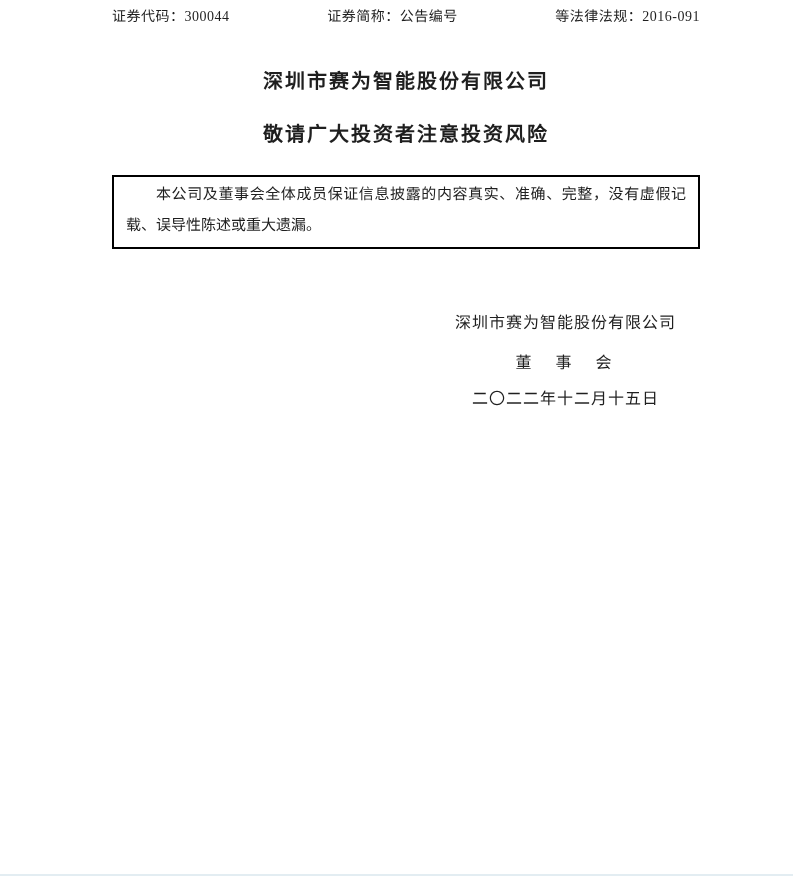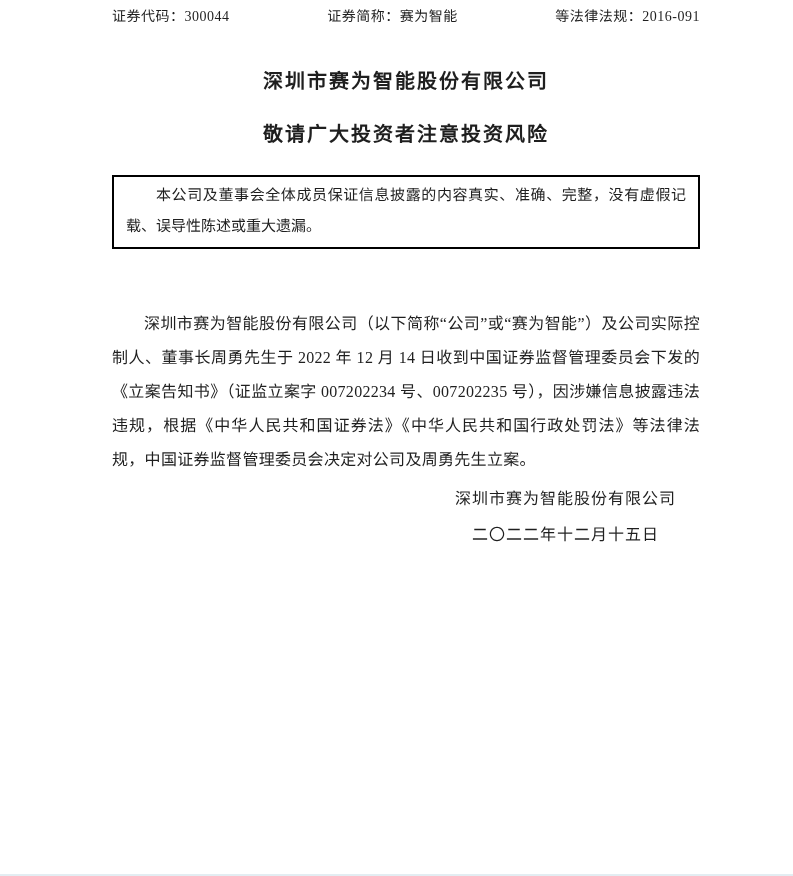--- a/index.html
+++ b/index.html
@@ -43,20 +43,21 @@
   .title-line + .title-line { margin-top: 31px; }
   
   .disclaimer-box {
     margin-top: 30px;
     border: 2px solid #000000;
     box-sizing: border-box;
     padding: 3px 12px 5px 12px;
     font-size: 15px;
     line-height: 31px;
     text-align: justify;
+    font-family: Liberation Mono, monospace;
   }
   .disclaimer-box p { margin: 0; text-indent: 2em; }
   
   .doc-body {
     margin-top: 58px;
     font-size: 16px;
     line-height: 34px;
     text-align: justify;
   }
   .doc-body p { margin: 0; text-indent: 2em; letter-spacing: 0.3px; }
@@ -73,35 +74,35 @@
   .sig-board { margin-top: 8px; letter-spacing: 4px; }
   .sig-date { margin-top: 4px; }
 </style>
 </head>
 <body>
 
 <div class="page">
 
   <div class="doc-header">
     <span class="item"><span>证券代码：</span><span>300044</span></span>
-    <span class="item"><span>证券简称：</span><span>赛为智能</span></span>
+    <span class="item"><span>证券简称：</span><span>公告编号</span></span>
     <span class="item"><span>等法律法规：</span><span>2016-091</span></span>
   </div>
 
   <div class="title-block">
     <div class="title-line">深圳市赛为智能股份有限公司</div>
     <div class="title-line">敬请广大投资者注意投资风险</div>
   </div>
 
   <div class="disclaimer-box">
     <p>本公司及董事会全体成员保证信息披露的内容真实、准确、完整，没有虚假记载、误导性陈述或重大遗漏。</p>
   </div>
 
   <div class="doc-body">
-    <p>深圳市赛为智能股份有限公司（以下简称“公司”或“赛为智能”）及公司实际控制人、董事长周勇先生于 2022 年 12 月 14 日收到中国证券监督管理委员会下发的《立案告知书》（证监立案字 007202234 号、007202235 号），因涉嫌信息披露违法违规，根据《中华人民共和国证券法》《中华人民共和国行政处罚法》等法律法规，中国证券监督管理委员会决定对公司及周勇先生立案。</p>
   </div>
 
   <div class="signature">
     <div class="sig-line sig-company">深圳市赛为智能股份有限公司</div>
+    <div class="sig-line sig-board">董　事　会</div>
     <div class="sig-line sig-date">二〇二二年十二月十五日</div>
   </div>
 
 </div>
 
 </body></html>

